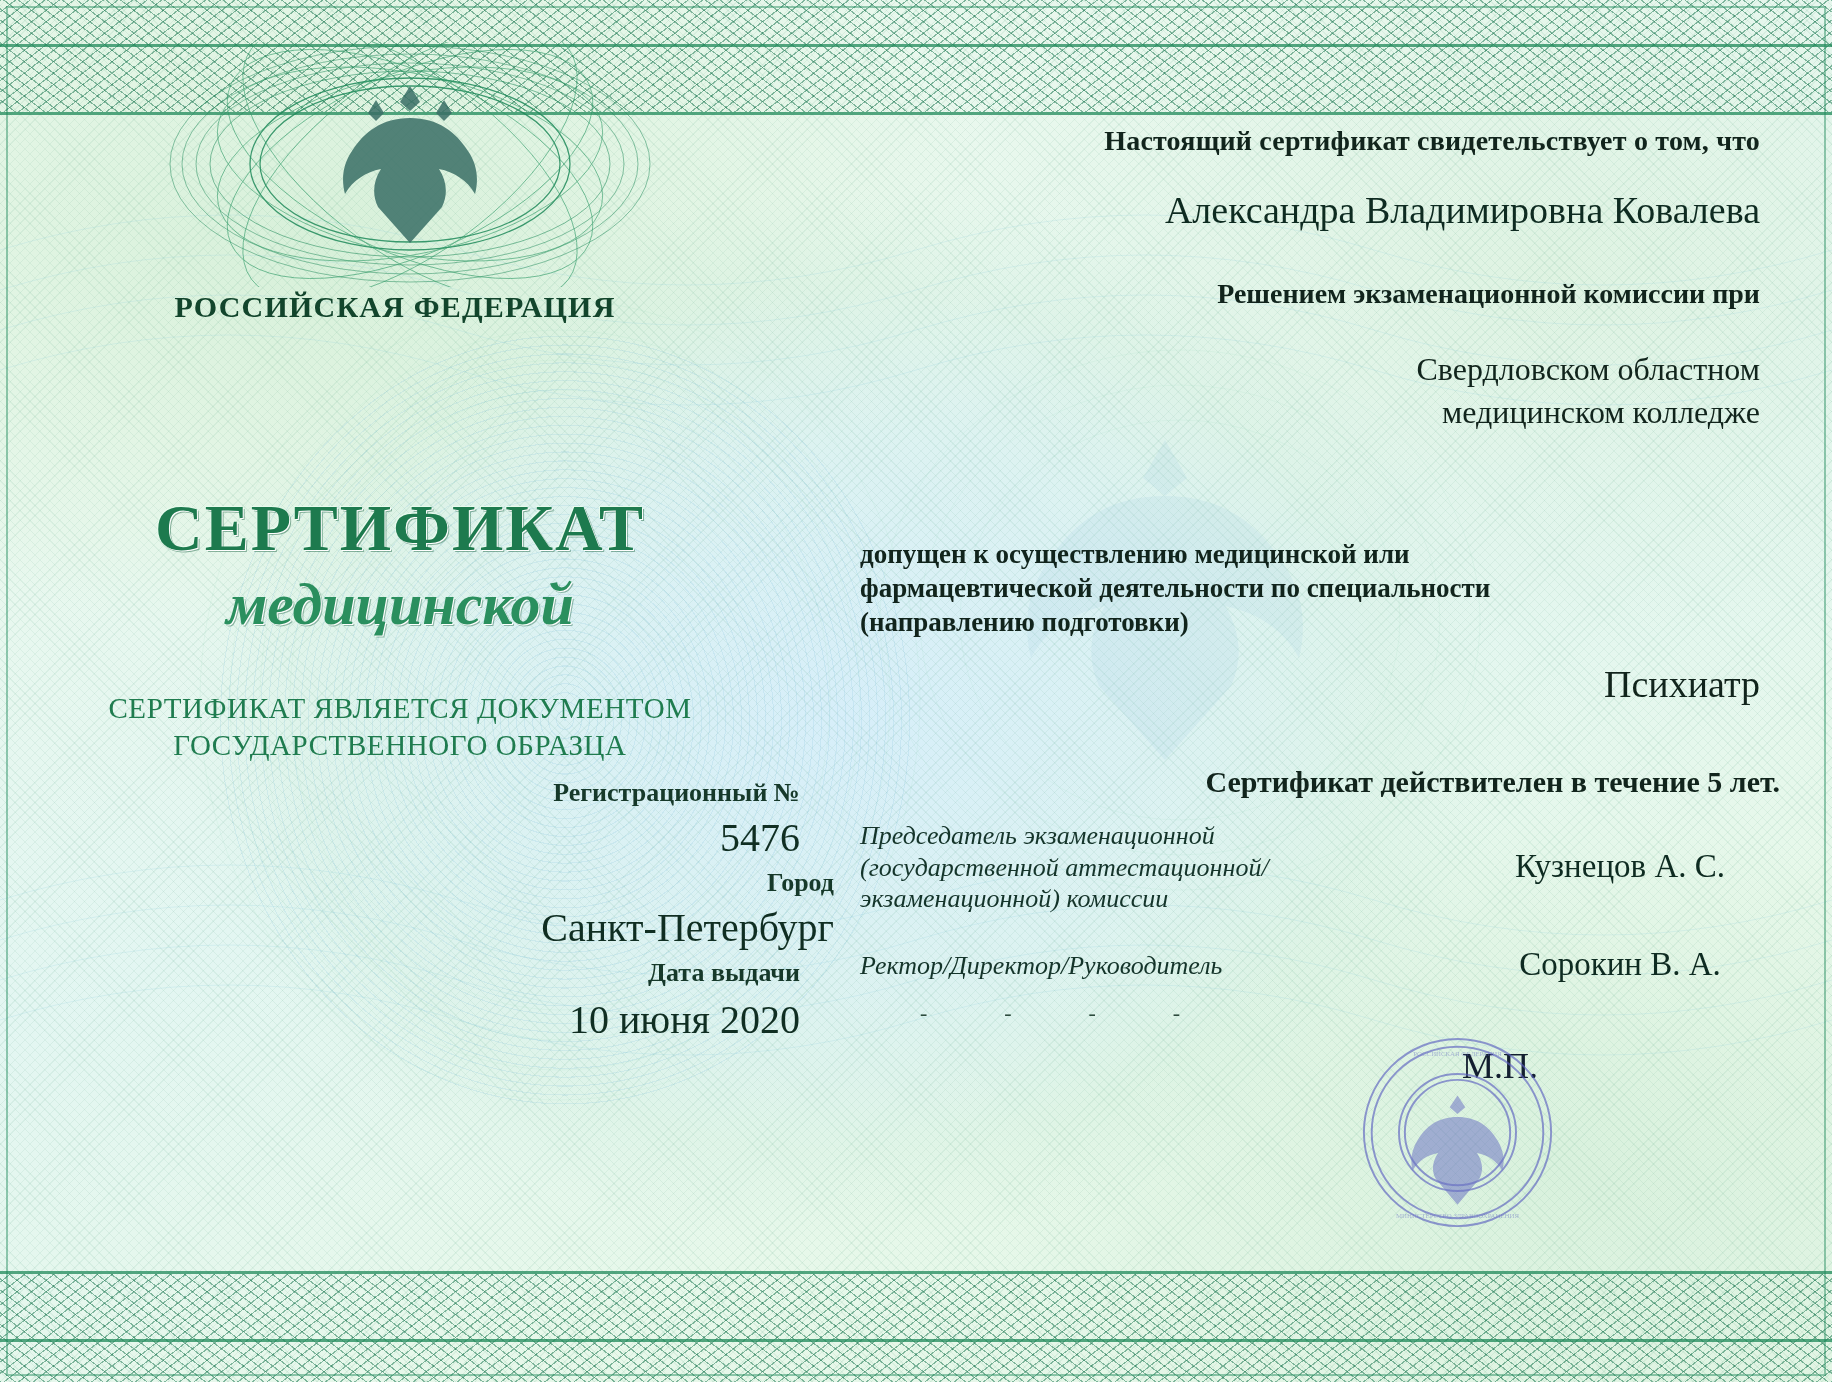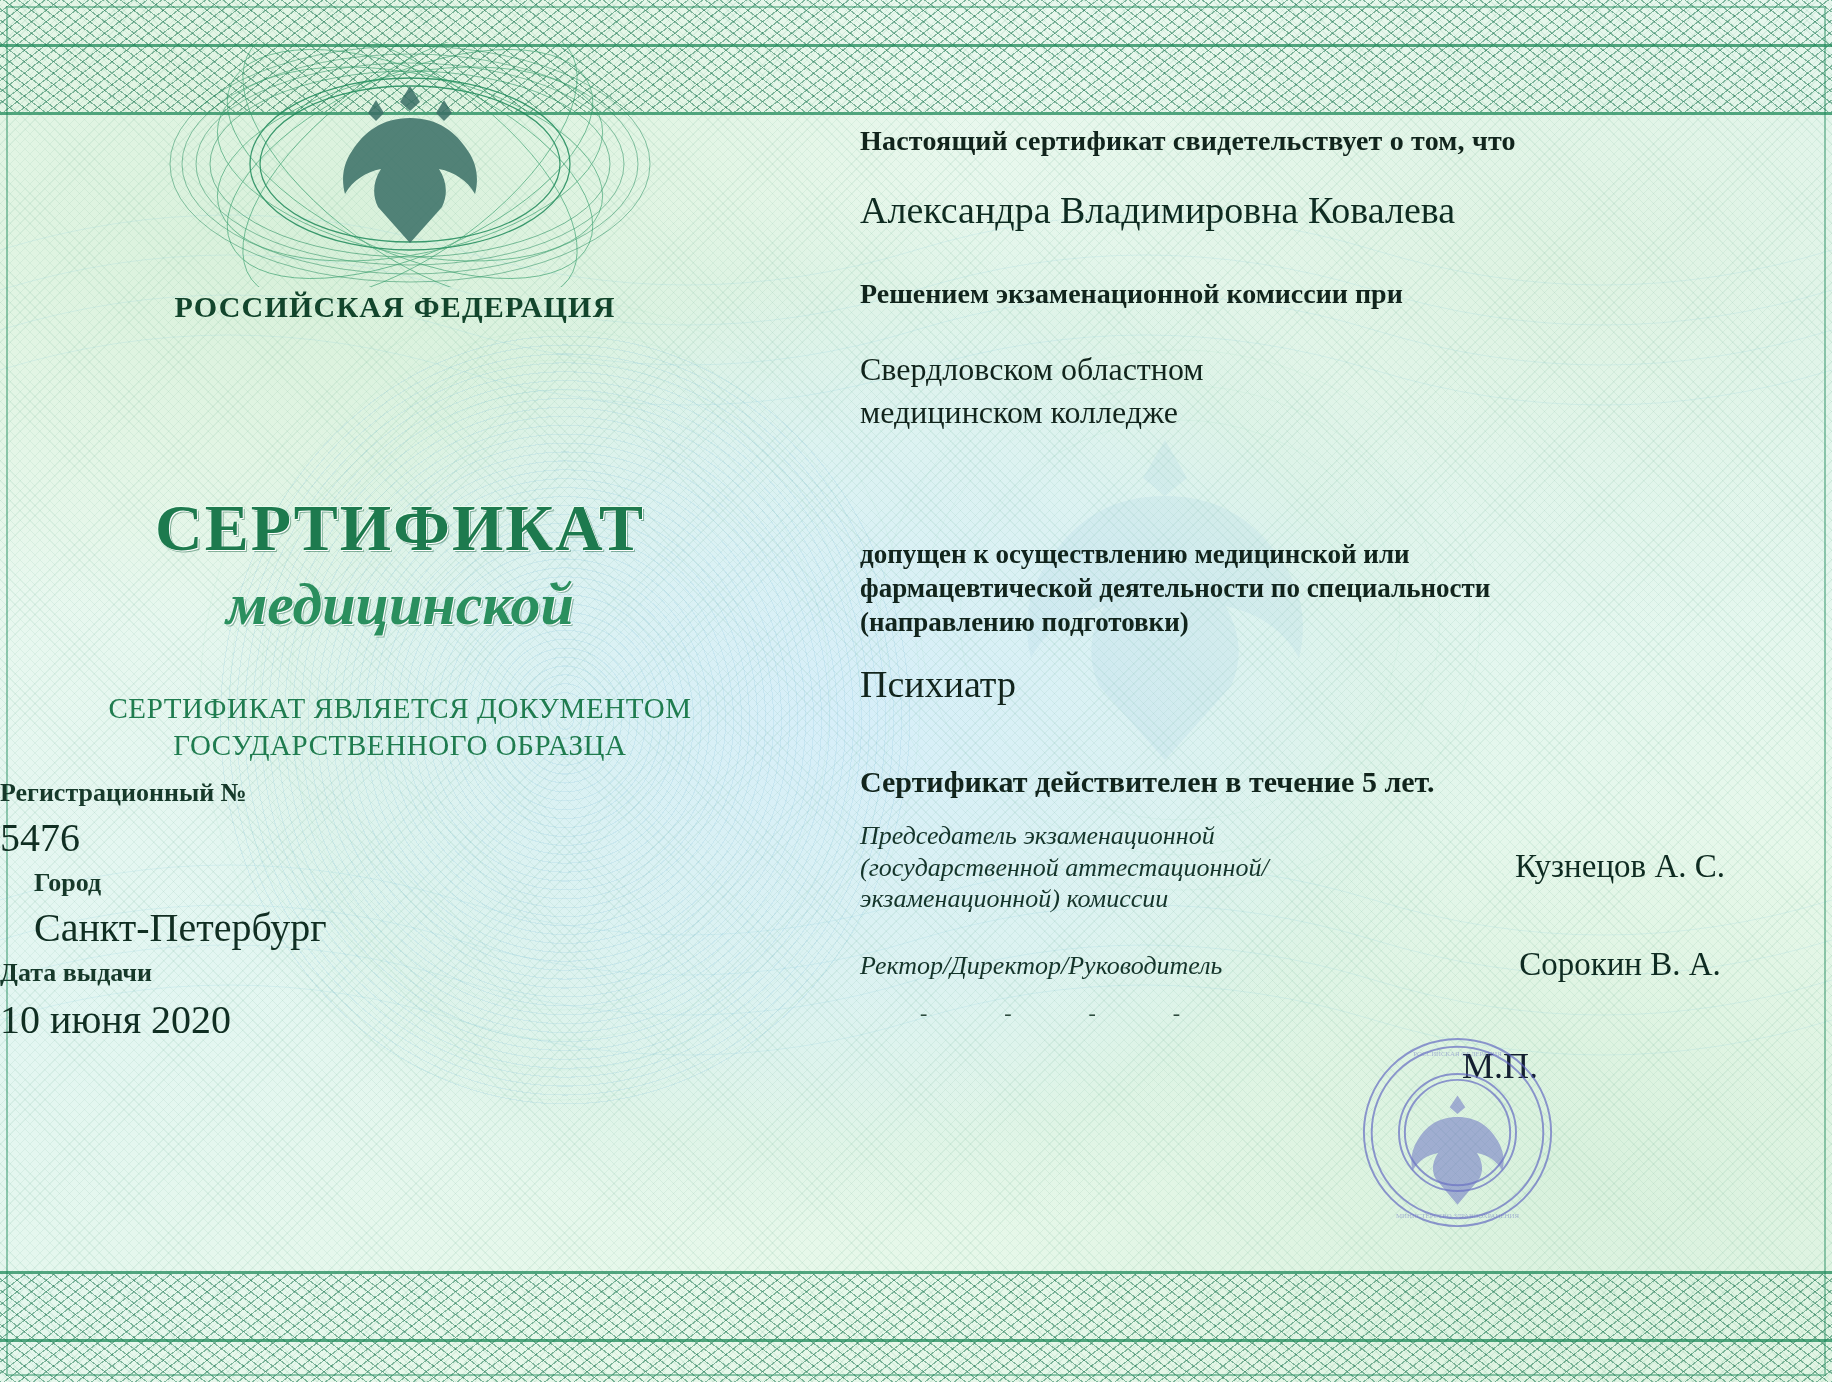--- a/index.html
+++ b/index.html
@@ -169,21 +169,21 @@
     font-size: 29px;
     line-height: 1.28;
     color: #1f7c4f;
     letter-spacing: 0.6px;
   }
 
   .field {
     position: absolute;
     left: 0;
     width: 800px;
-    text-align: left;
+    text-align: right;
   }
   .field-label {
     font-family: "Liberation Serif", serif;
     font-weight: bold;
     font-size: 26px;
     color: #16392a;
   }
   .field-value {
     margin-top: 6px;
     font-family: "Liberation Serif", serif;
@@ -198,21 +198,21 @@
   
   .right-col {
     position: absolute;
     left: 860px;
     top: 0;
     width: 972px;
     height: 100%;
   }
   .r-line {
     position: absolute;
-    text-align: left;
+    text-align: right;
     font-family: "Liberation Serif", serif;
     color: #11241c;
   }
   .r-intro {
     top: 125px;
     left: 0;
     width: 900px;
     font-weight: bold;
     font-size: 28px;
     letter-spacing: 0.2px;

